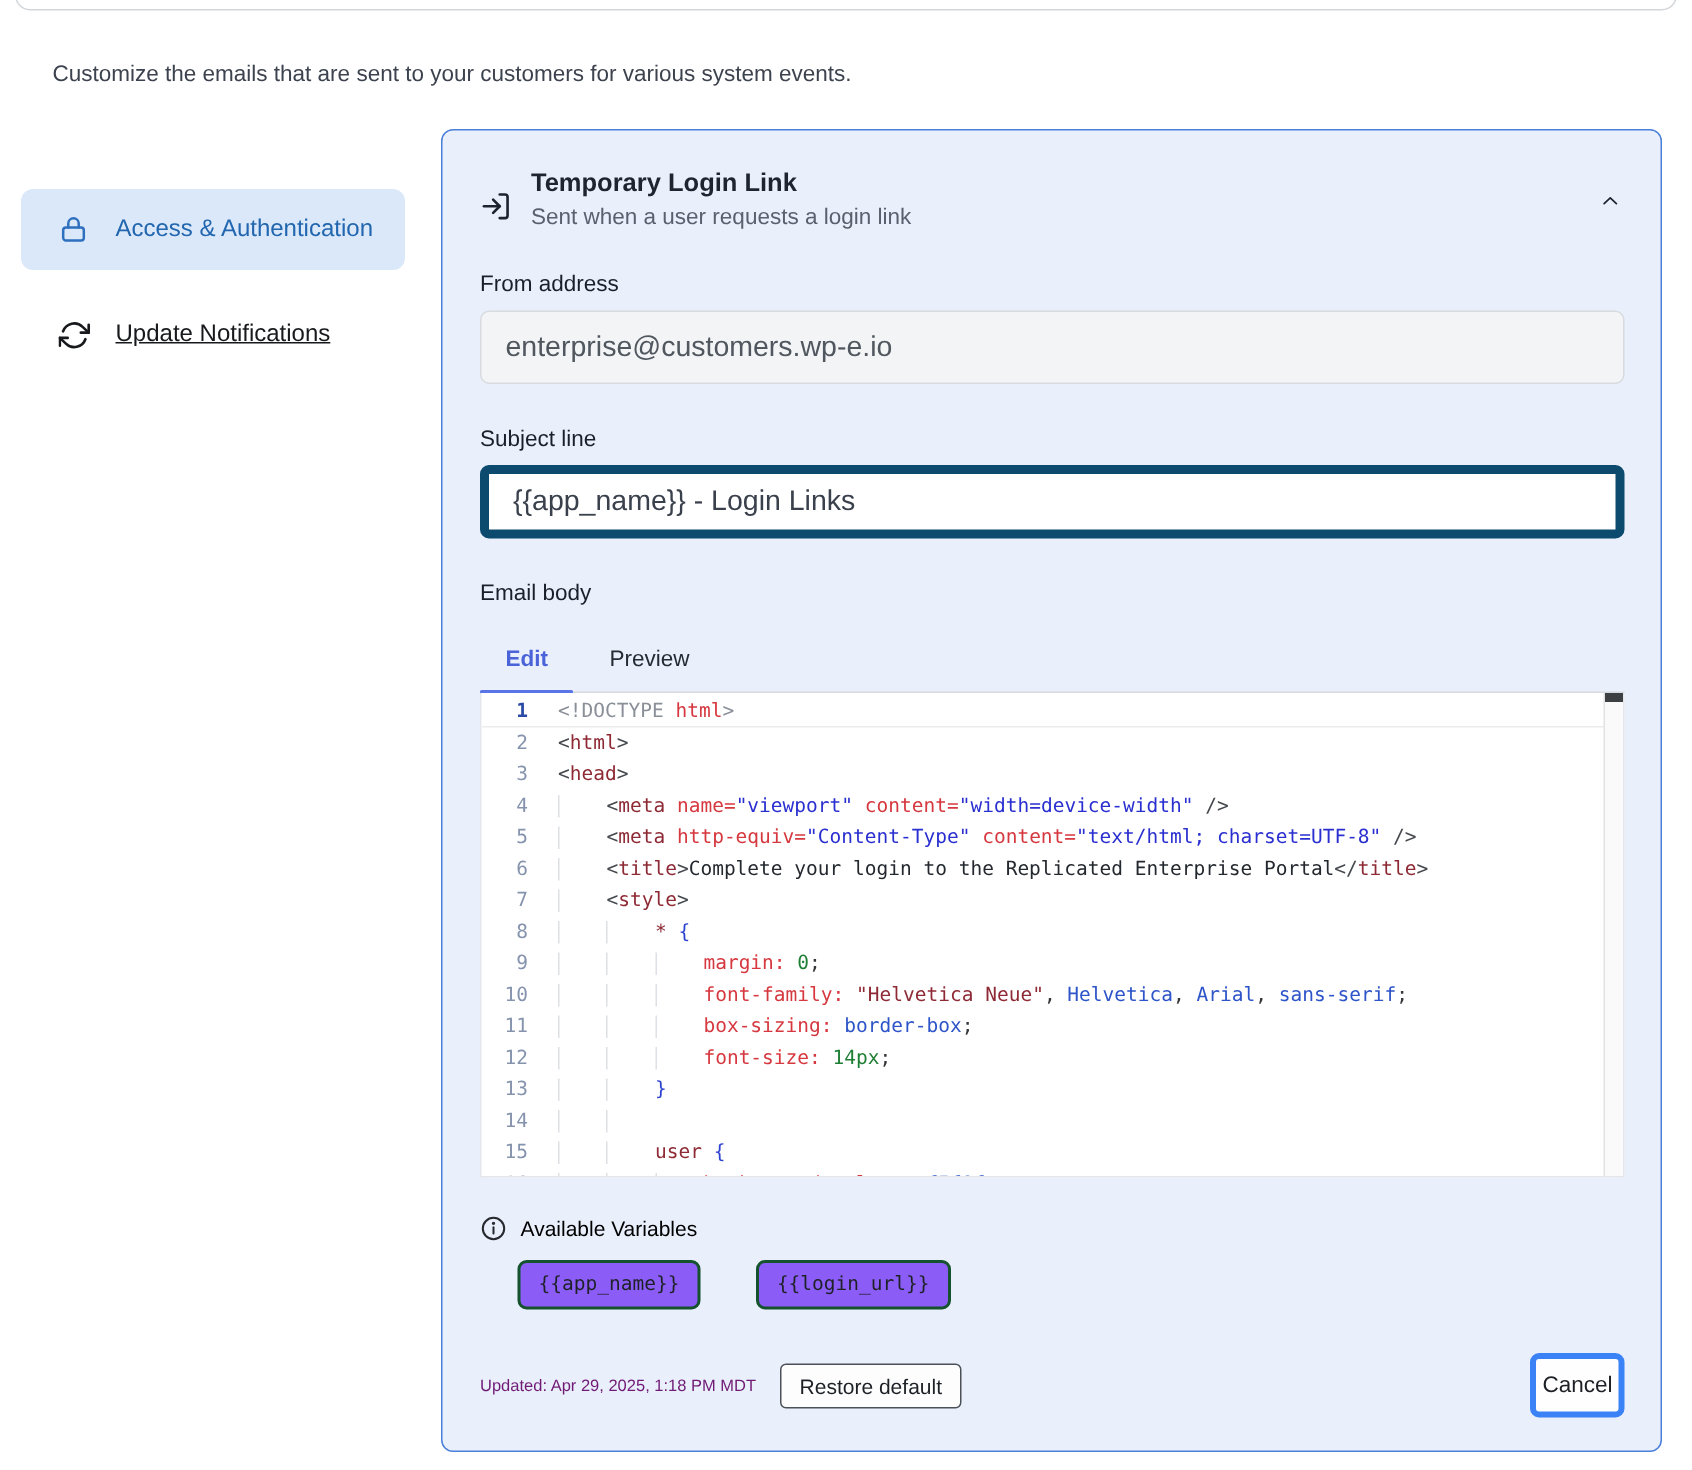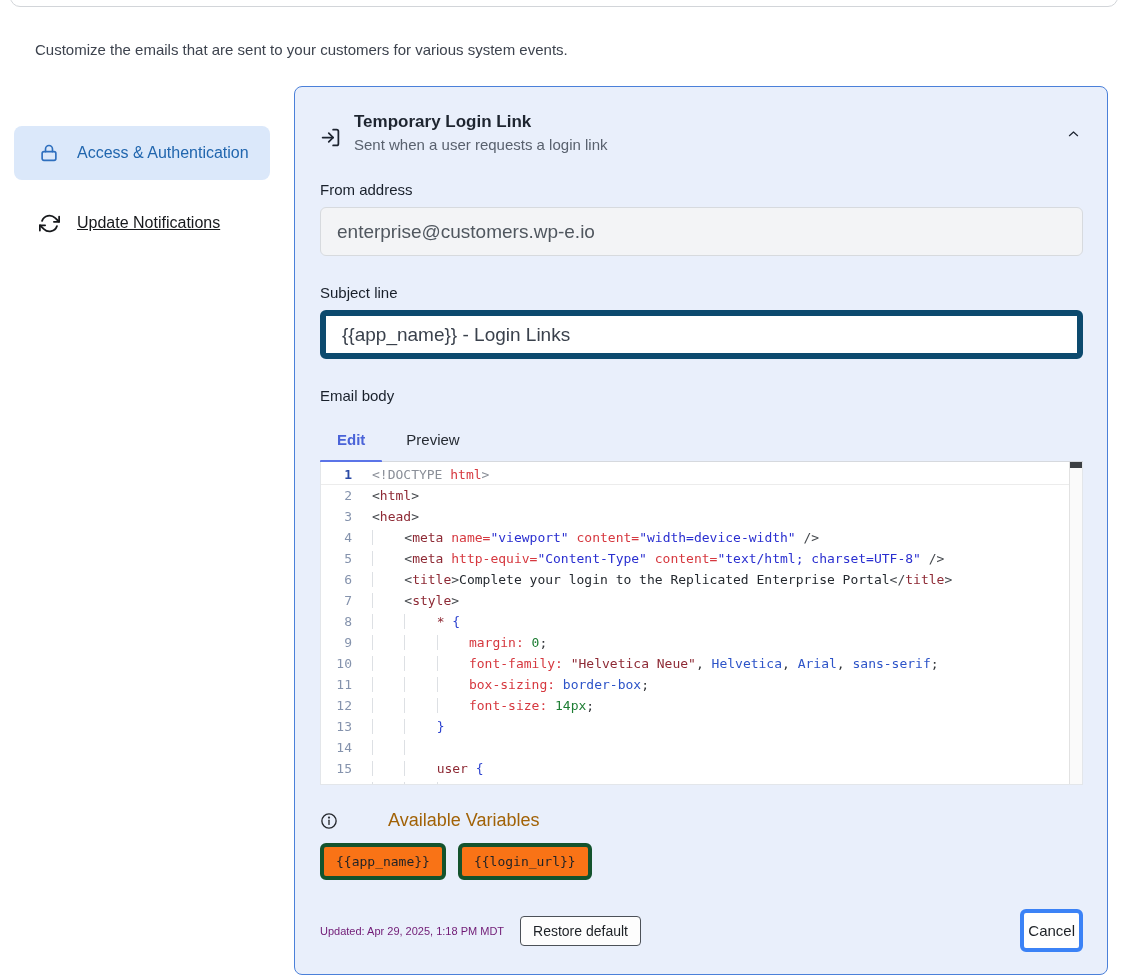--- a/index.html
+++ b/index.html
@@ -65,24 +65,24 @@
   .tok-a { color:#d6383f; } .tok-s { color:#2a2fd0; } .tok-S { color:#8e2a35; }
   .tok-k { color:#2d54c8; } .tok-n { color:#1e7e34; } .tok-B { color:#2d43cf; }
   .tok-x { color:#24292f; } .tok-q { color:#33363a; }
   .tok-i { border-left:1px solid #dde0e4; }
   .cm-scrollbar { position:absolute; top:0; right:0; width:13px; height:100%; background:#fafafa; border-left:1px solid #e2e2e2; }
   .cm-thumb { position:absolute; top:0; left:0; width:100%; height:6px; background:#3d4043; cursor:grab; }
 
   
   .vars-row { display:flex; align-items:center; margin-top:25px; }
   .info-icon { width:18px; height:18px; margin-right:9px; display:flex; cursor:pointer; }
-  .vars-label { font-size:18px; color:#a16207;margin-left:41px; }
+  .vars-label { font-size:14px; color:#000000; }
   .chips { display:flex; gap:12px; margin-top:12px; }
-  .chip { background:#f97316; border:4px solid #14532d; border-radius:6px; padding:7px 12px;
-    font-family:"DejaVu Sans Mono","Liberation Mono", monospace; font-size:13px; color:#1e2227; cursor:pointer; }
+  .chip { background:#8b5cf6; border:2px solid #14532d; border-radius:6px; padding:7px 12px;
+    font-family:"DejaVu Sans Mono","Liberation Mono", monospace; font-size:13px; color:#1e2227; cursor:pointer;margin-left:25px; }
 
   
   .panel-footer { display:flex; align-items:center; margin-top:29px; }
   .updated { font-size:11px; color:#701a75; }
   .btn { cursor:pointer; font-family:"Liberation Sans", sans-serif; }
   .btn-restore { margin-left:16px; background:#fdfdfd; border:1px solid #4c5158; border-radius:4px;
     padding:6px 12px; font-size:14px; color:#1d2126; }
   .btn-cancel { margin-left:auto; background:#fefefe; border:4px solid #3b82f6; border-radius:6px;
     padding:9px 4px; font-size:15px; color:#1d2126; }
   .btn-save { margin-left:10px; background:var(--save-bg); border:none; border-radius:6px;

